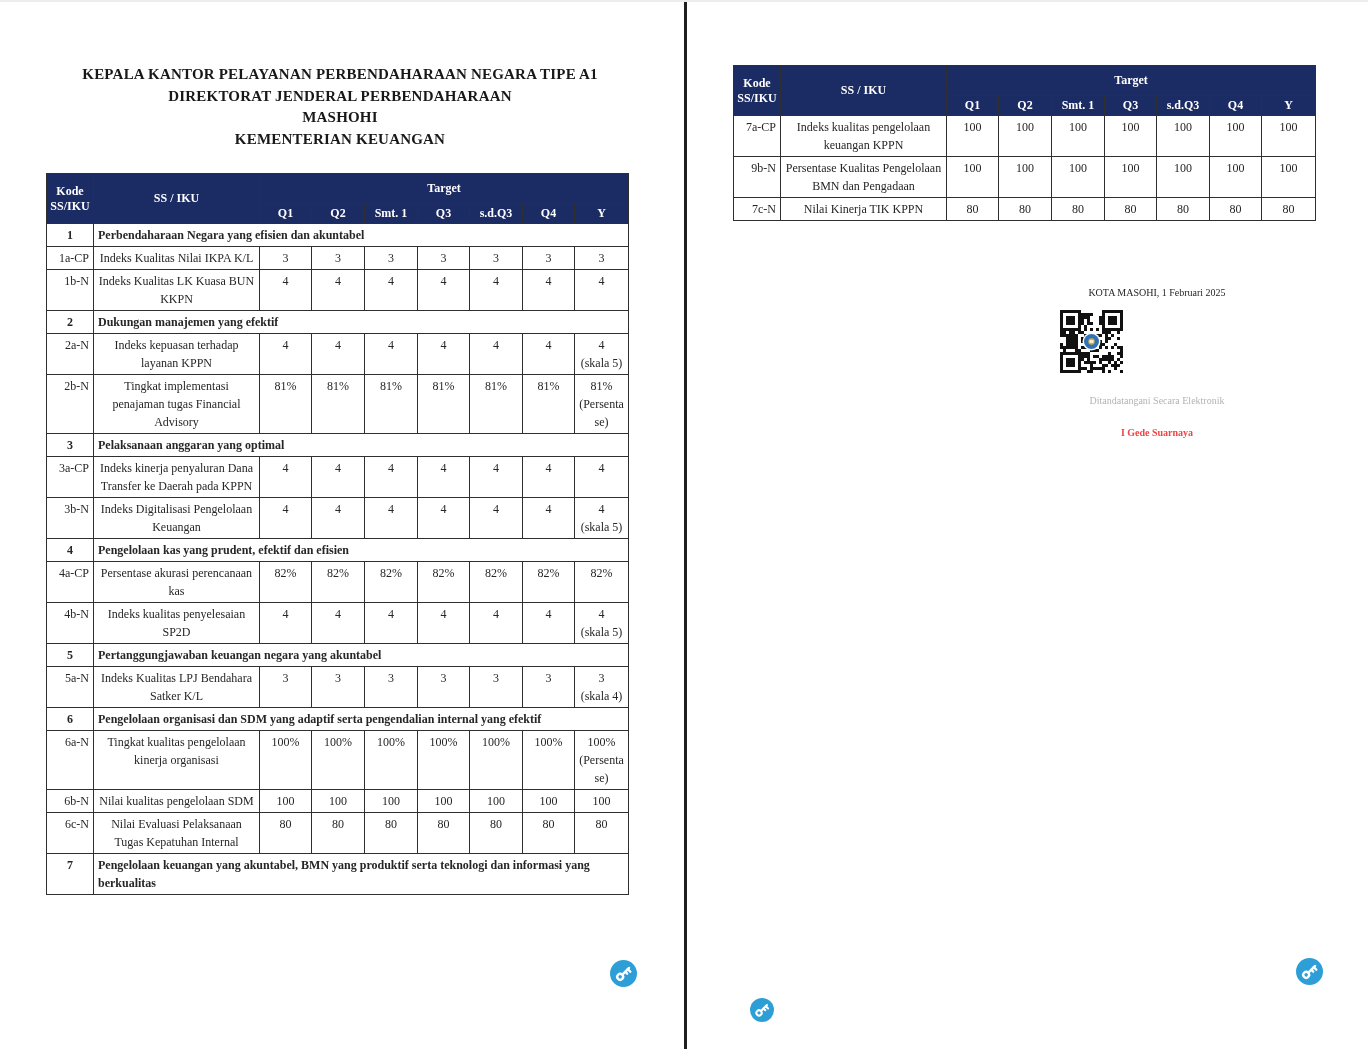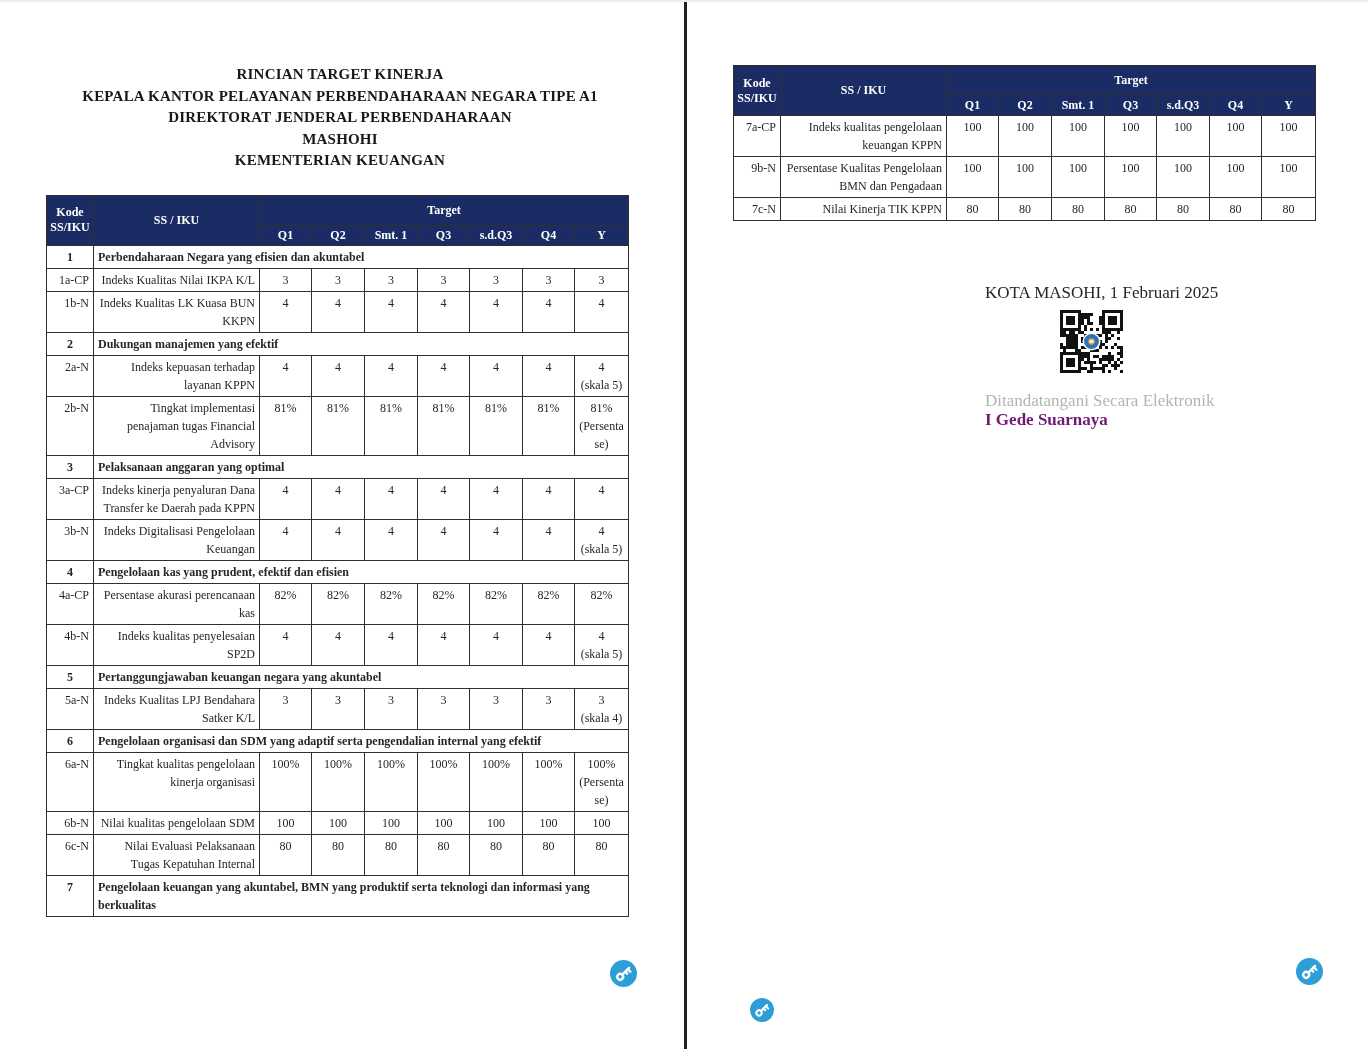--- a/index.html
+++ b/index.html
@@ -36,47 +36,46 @@
     background:var(--navy);color:#fff;font-weight:bold;
     padding:1px 2px;font-size:12px;vertical-align:middle;text-align:center;
   }
   th.hk{white-space:pre-line;line-height:15px;font-size:11.5px;}
   th.ht{height:30px;}
   th.hp{height:20px;}
   table.kinerja td{vertical-align:top;padding:2px 4px;line-height:18px;background:#fff;}
   td.code{text-align:right;padding:2px 1px;}
   td.codebold{text-align:center;font-weight:bold;padding:1px;line-height:15px;height:19px;}
   td.sec{font-weight:bold;padding:1px 2px 1px 5px;line-height:16.5px;height:19px;}
-  td.desc{text-align:right;}
+  td.desc{text-align:center;}
   td.val{text-align:center;white-space:pre-line;overflow-wrap:anywhere;padding:2px 2px;}
 
   .signature{
-    position:absolute;left:298px;top:283px;width:344px;
-    font-size:17px;color:#262626;line-height:15px;
+    position:absolute;left:298px;top:283px;width:344px;text-align:center;
+    font-size:10px;color:#262626;line-height:15px;
   }
   .sig-role{margin-top:21px;line-height:17.5px;}
   .sig-qr{margin-top:10px;height:63px;text-align:left;padding-left:75px;}
   .sig-qr svg{display:block;}
   .esign{margin-top:20px;color:var(--esign-gray);}
-  .sig-name{font-weight:bold;margin-top:4px;color:#701a75;}
+  .sig-name{font-weight:bold;margin-top:17px;color:#ef4444;}
 
   .key-stamp{position:absolute;color:var(--stamp-blue);}
   .key-stamp svg{display:block;width:100%;height:100%;}
   #stamp-1{left:610px;top:958px;width:27px;height:27px;}
   #stamp-2{left:750px;top:996px;width:24px;height:24px;}
   #stamp-3{left:1296px;top:956px;width:27px;height:27px;}
 </style>
 </head>
 <body>
 
 <div class="sheet">
 
   <div class="page page-left">
     <div class="doc-title">
-      <div>RINCIAN TARGET KINERJA</div>
       <div>KEPALA KANTOR PELAYANAN PERBENDAHARAAN NEGARA TIPE A1</div>
       <div>DIREKTORAT JENDERAL PERBENDAHARAAN</div>
       <div>MASHOHI</div>
       <div>KEMENTERIAN KEUANGAN</div>
     </div>
     <table class="kinerja">
         <colgroup>
           <col style="width:47px">
           <col style="width:166px">
           <col style="width:52px">

